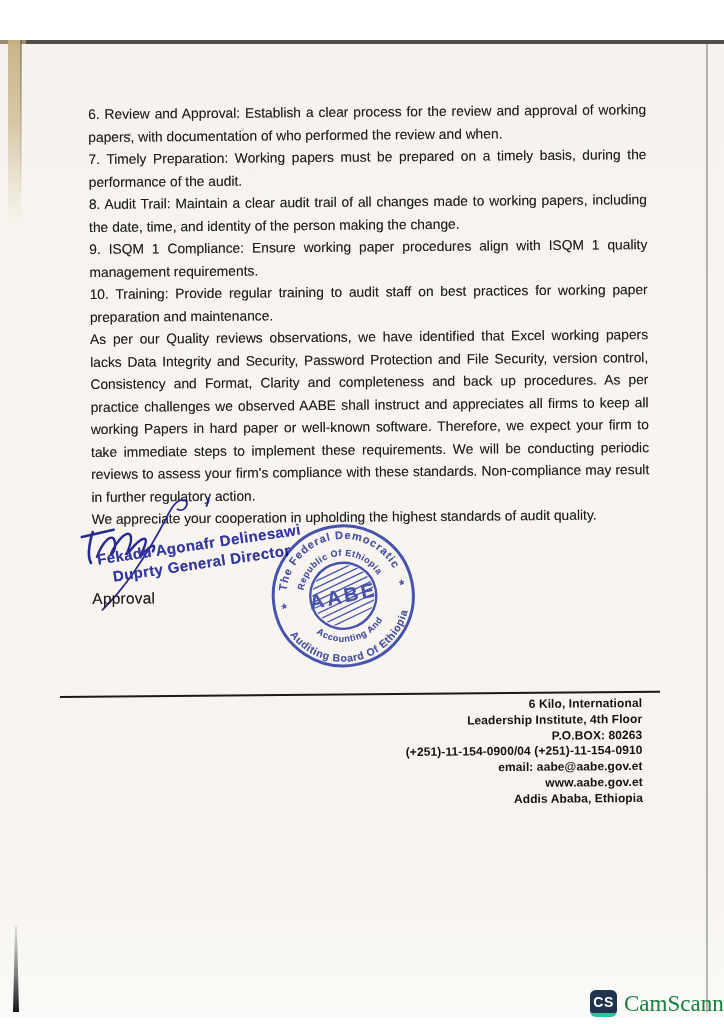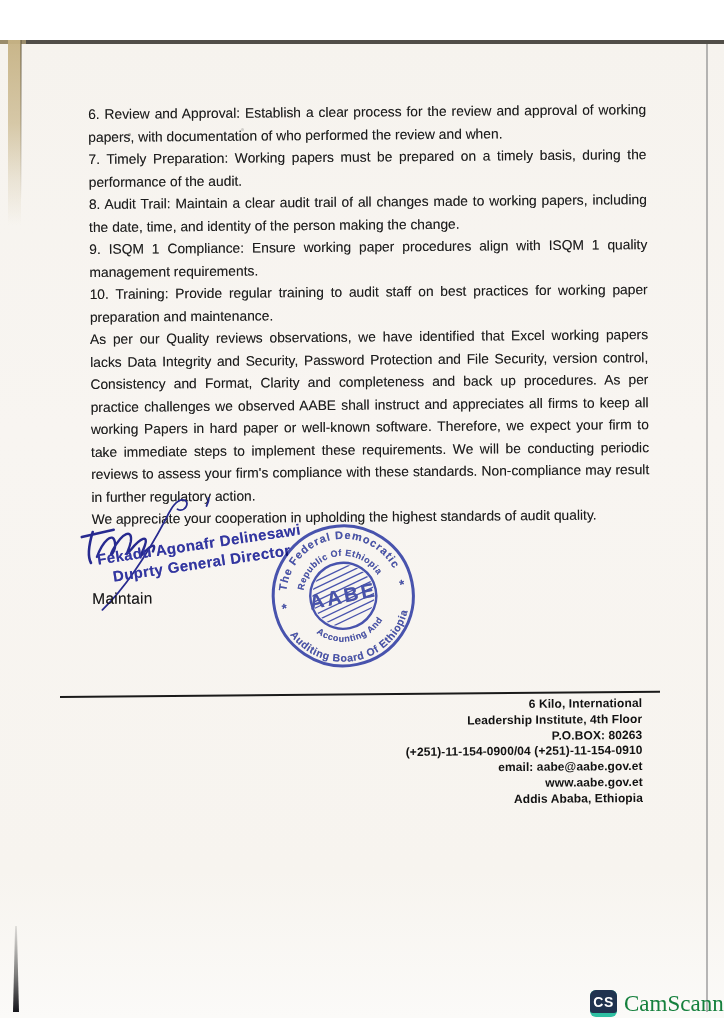--- a/index.html
+++ b/index.html
@@ -132,21 +132,21 @@
           <path d="M 15 44 C 11 57, 9 68, 13 75" stroke-width="2.6"></path>
           <path d="M 19 69 C 25 53, 35 44, 37 54 C 39 64, 29 73, 35 62 C 45 44, 55 41, 53 54 C 51 64, 45 71, 53 62 C 63 50, 71 47, 67 58 C 63 69, 59 73, 67 64 C 73 58, 79 55, 75 64" stroke-width="2.4"></path>
         </g>
       </svg>
 
       <div class="name-stamp">
         <div class="line1">Fekadu Agonafr Delinesawi</div>
         <div class="line2">Duprty General Director</div>
       </div>
 
-      <div class="sincerely">Maintain</div>
+      <div class="sincerely">Approval</div>
 
       <svg class="stamp-svg" viewBox="0 0 150 150">
         <defs>
           <path id="arcOT" d="M 18 75 A 57 57 0 0 1 132 75"></path>
           <path id="arcOB" d="M 9 75 A 66 66 0 0 0 141 75"></path>
           <path id="arcIT" d="M 35 75 A 40 40 0 0 1 115 75"></path>
           <path id="arcIB" d="M 29 75 A 46 46 0 0 0 121 75"></path>
           <clipPath id="innerClip">
               <circle cx="75" cy="75" r="31"></circle>
             </clipPath>

